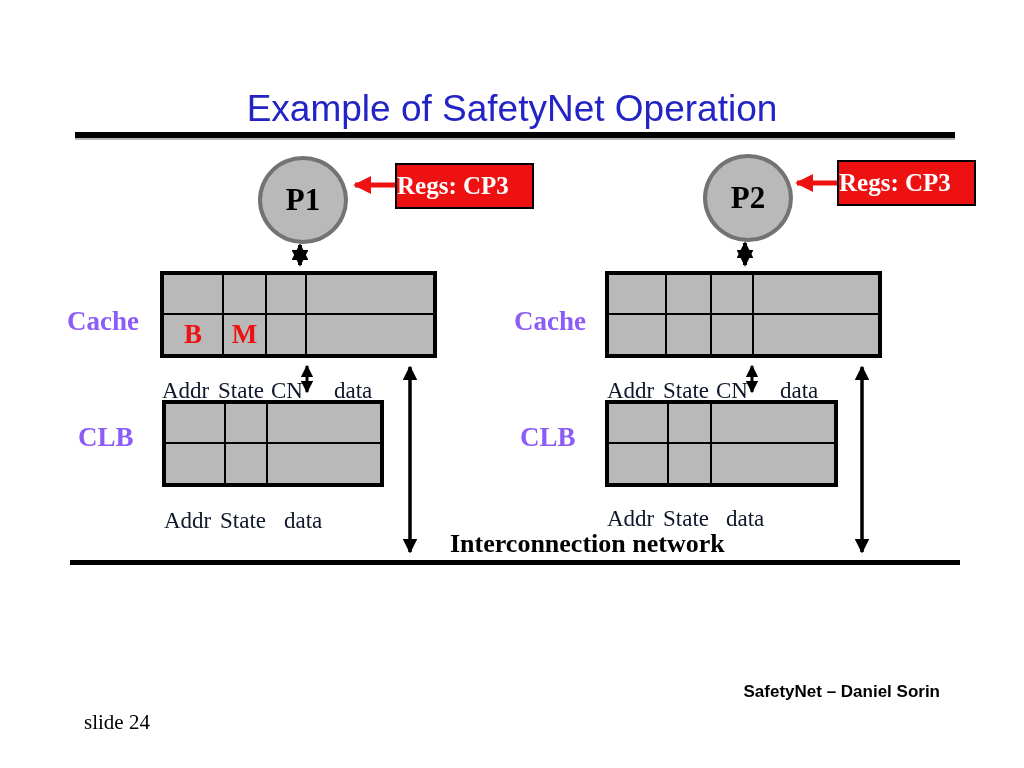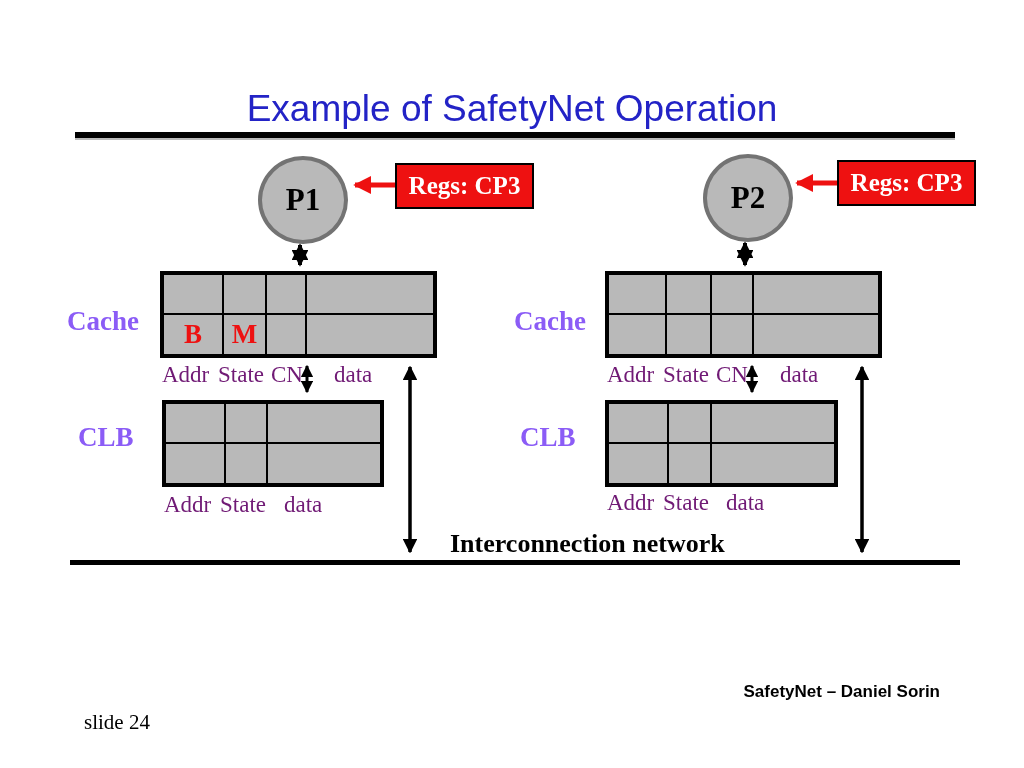--- a/index.html
+++ b/index.html
@@ -14,21 +14,21 @@
 
   
   .proc{position:absolute;width:82px;height:80px;border:4px solid #737373;border-radius:50%;
         background:#b9b9b9;display:flex;align-items:center;justify-content:center;
         font-weight:bold;font-size:31px;color:#000;}
   #p1-circle{left:258px;top:156px;}
   #p2-circle{left:703px;top:154px;}
 
   
   .regs{position:absolute;width:135px;height:42px;background:#ee1111;border:2px solid #000;
-        display:flex;align-items:center;justify-content:center;color:#fff;font-weight:bold;
+        display:flex;align-items:center;justify-content:flex-start;color:#fff;font-weight:bold;
         font-size:25px;}
   #regs1{left:395px;top:163px;}
   #regs2{left:837px;top:160px;}
 
   
   .gtable{position:absolute;background:#b9b9b9;border:4px solid #000;box-sizing:border-box;
           display:grid;}
   .gtable .cell{border-right:2px solid #000;border-bottom:2px solid #000;
                 display:flex;align-items:center;justify-content:center;
                 font-weight:bold;font-size:27px;color:#000;}
@@ -46,21 +46,21 @@
         grid-template-columns:60px 43px auto;grid-template-rows:1fr 1fr;}
 
   
   .side-label{position:absolute;font-weight:bold;font-size:27px;color:#8b5cf6;}
   #cache1-label{left:67px;top:306px;}
   #cache2-label{left:514px;top:306px;}
   #clb1-label{left:78px;top:422px;}
   #clb2-label{left:520px;top:422px;}
 
   
-  .col-label{position:absolute;font-size:23px;color:#701a75;white-space:pre;}
+  .col-label{position:absolute;font-size:23px;color:#0f172a;white-space:pre;margin-top:16px;}
 
   
   .net-label{position:absolute;left:450px;top:529px;font-weight:bold;font-size:26px;color:#000;}
   .net-line{position:absolute;left:70px;top:560px;width:890px;height:5px;background:#000;}
 
   
   .recovery{position:absolute;left:95px;top:597px;color:#2a2aa8;font-size:29px;line-height:37px;}
   .recovery div{white-space:pre;}
 
   

